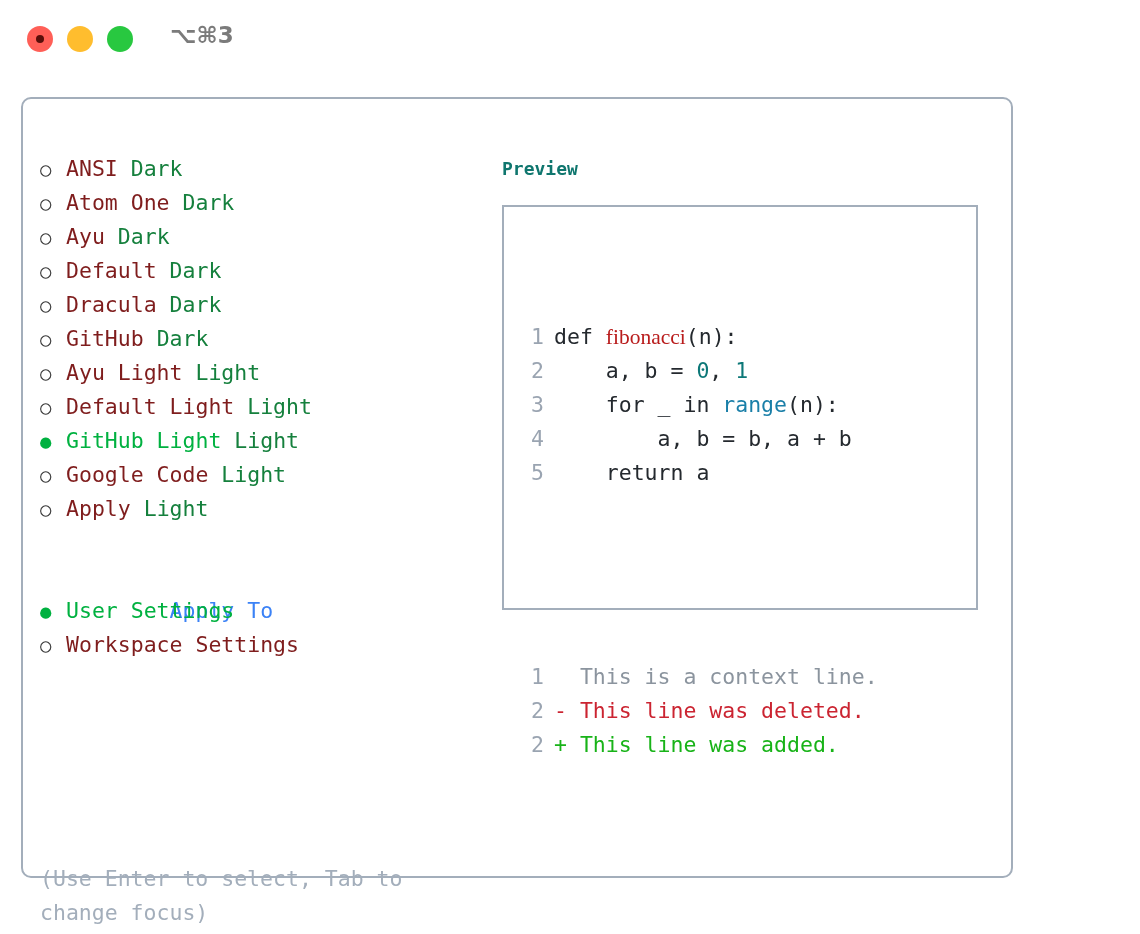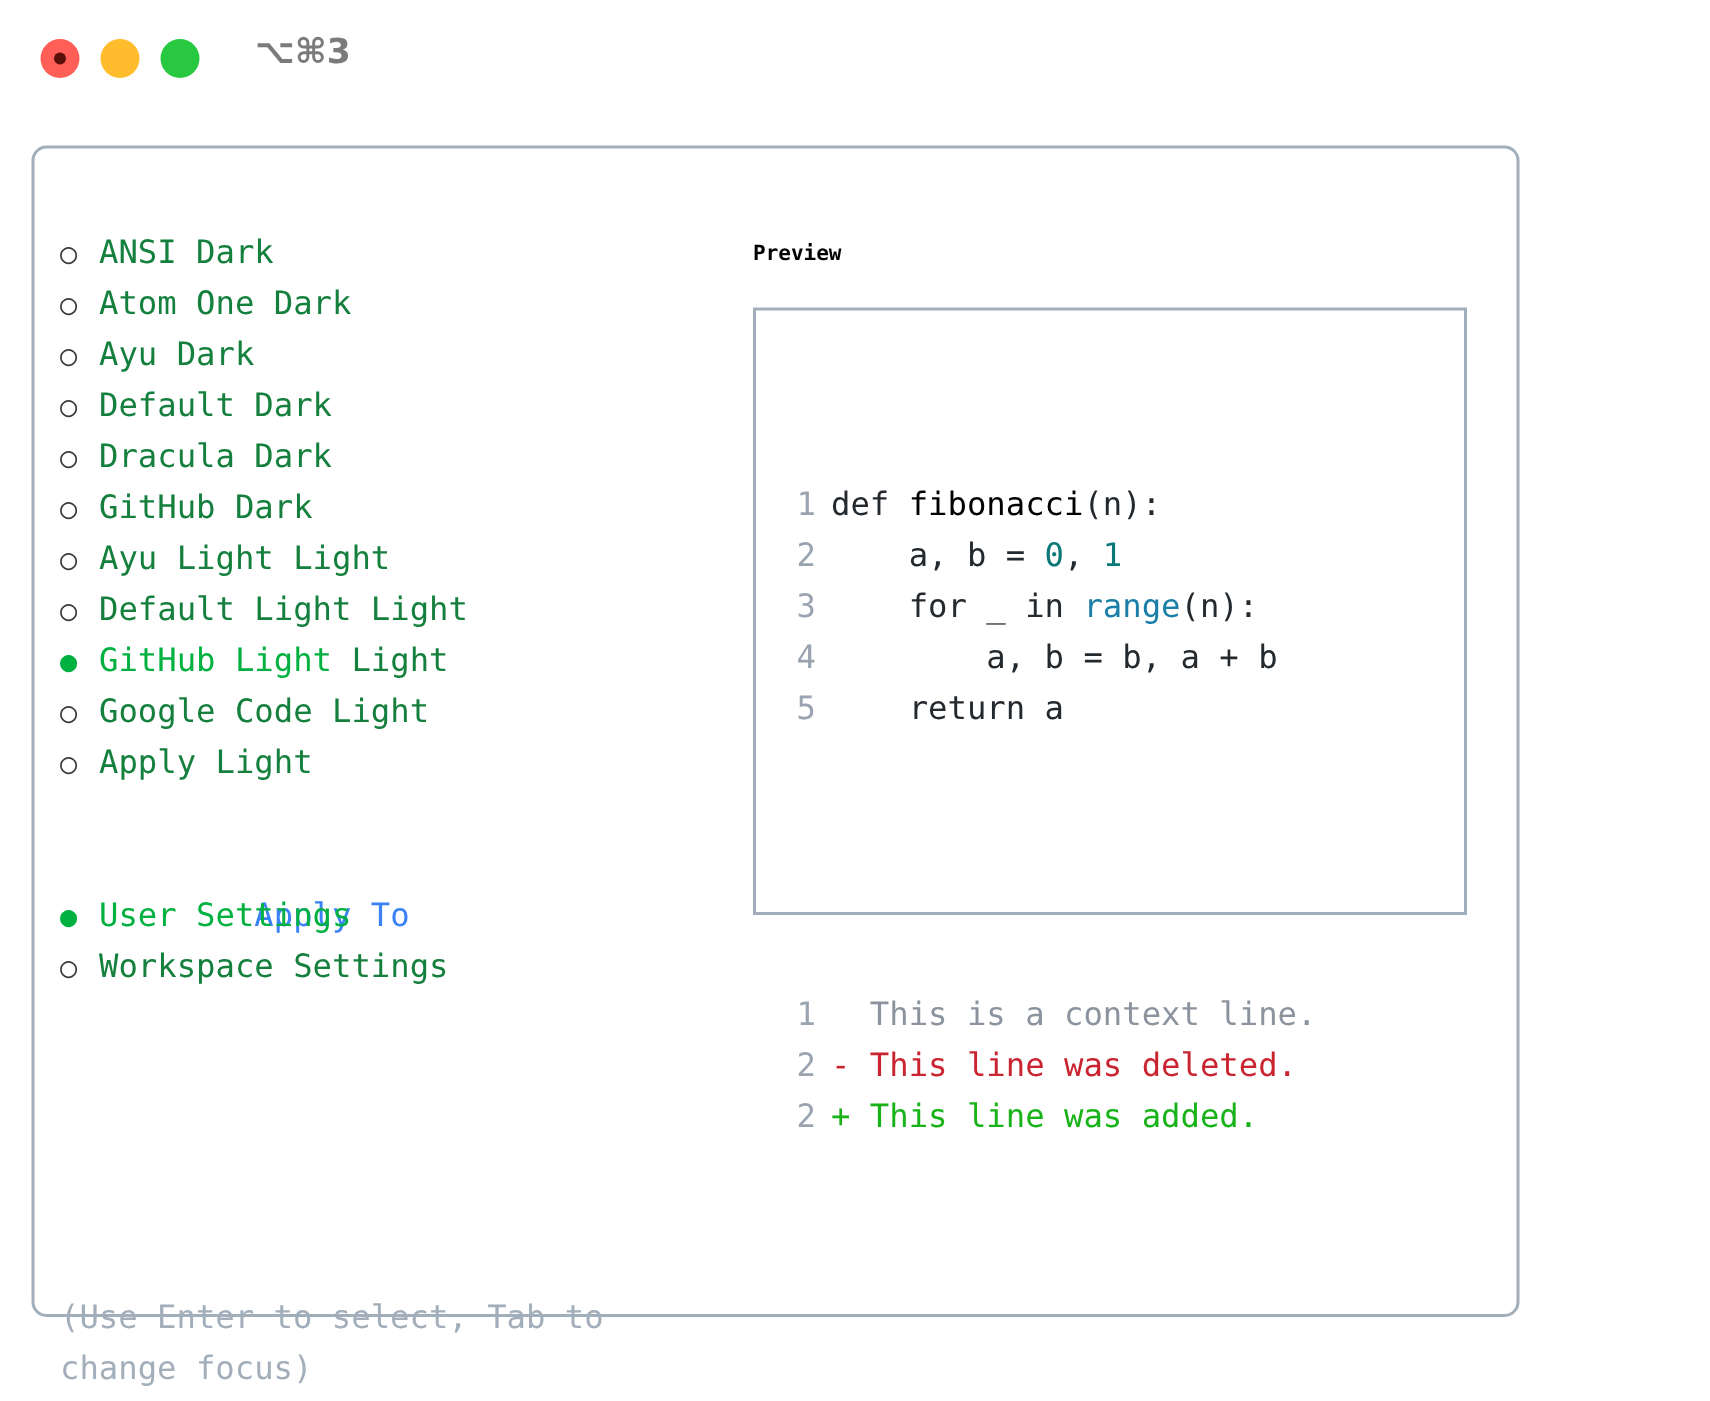--- a/index.html
+++ b/index.html
@@ -104,21 +104,21 @@
   }
   .bullet {
     display: inline-block;
     width: 26px;
     text-align: left;
     font-size: 19px;
   }
   .bullet.hollow { color: #3b3b3b; }
   .bullet.filled { color: #00b140; }
   .bullet.blank  { color: transparent; }
-  .name { color: #15803d; }
+  .name { color: #7f1d1d; }
   .row.selected .name { color: #00b140; }
   .tag {
     color: #15803d;
   }
   .section-label {
     color: #3b82f6;
   }
 
   .hint {
     position: absolute;
@@ -132,23 +132,23 @@
   }
 
   
   .right-col {
     position: absolute;
     left: 479px;
     top: 53px;
     width: 490px;
   }
   .preview-title {
-    font-size: 14px;
+    font-size: 18px;
     font-weight: bold;
-    color: #000000;
+    color: #0f766e;
     line-height: 34px;
     height: 34px;
   }
   .preview-box {
     position: absolute;
     left: 479px;
     top: 106px;
     width: 476px;
     height: 405px;
     border: 2px solid #a3aebb;
@@ -165,21 +165,21 @@
   }
   .cline { height: 34px; }
   .ln {
     display: inline-block;
     width: 22px;
     text-align: right;
     color: #9aa4b1;
     margin-right: 10px;
   }
   .tok-plain { color: #24292e; }
-  .tok-fn    { color: #000000; }
+  .tok-fn    { color: #b91c1c; font-family: Liberation Serif, serif; }
   .tok-num   { color: #0d7878; }
   .tok-call  { color: #1a7fa8; }
   .tok-ctx   { color: #8b949e; }
   .tok-del   { color: #cb2431; }
   .tok-add   { color: #18b318; }
   .gap { height: 34px; }
 </style>
 </head>
 <body>
 

